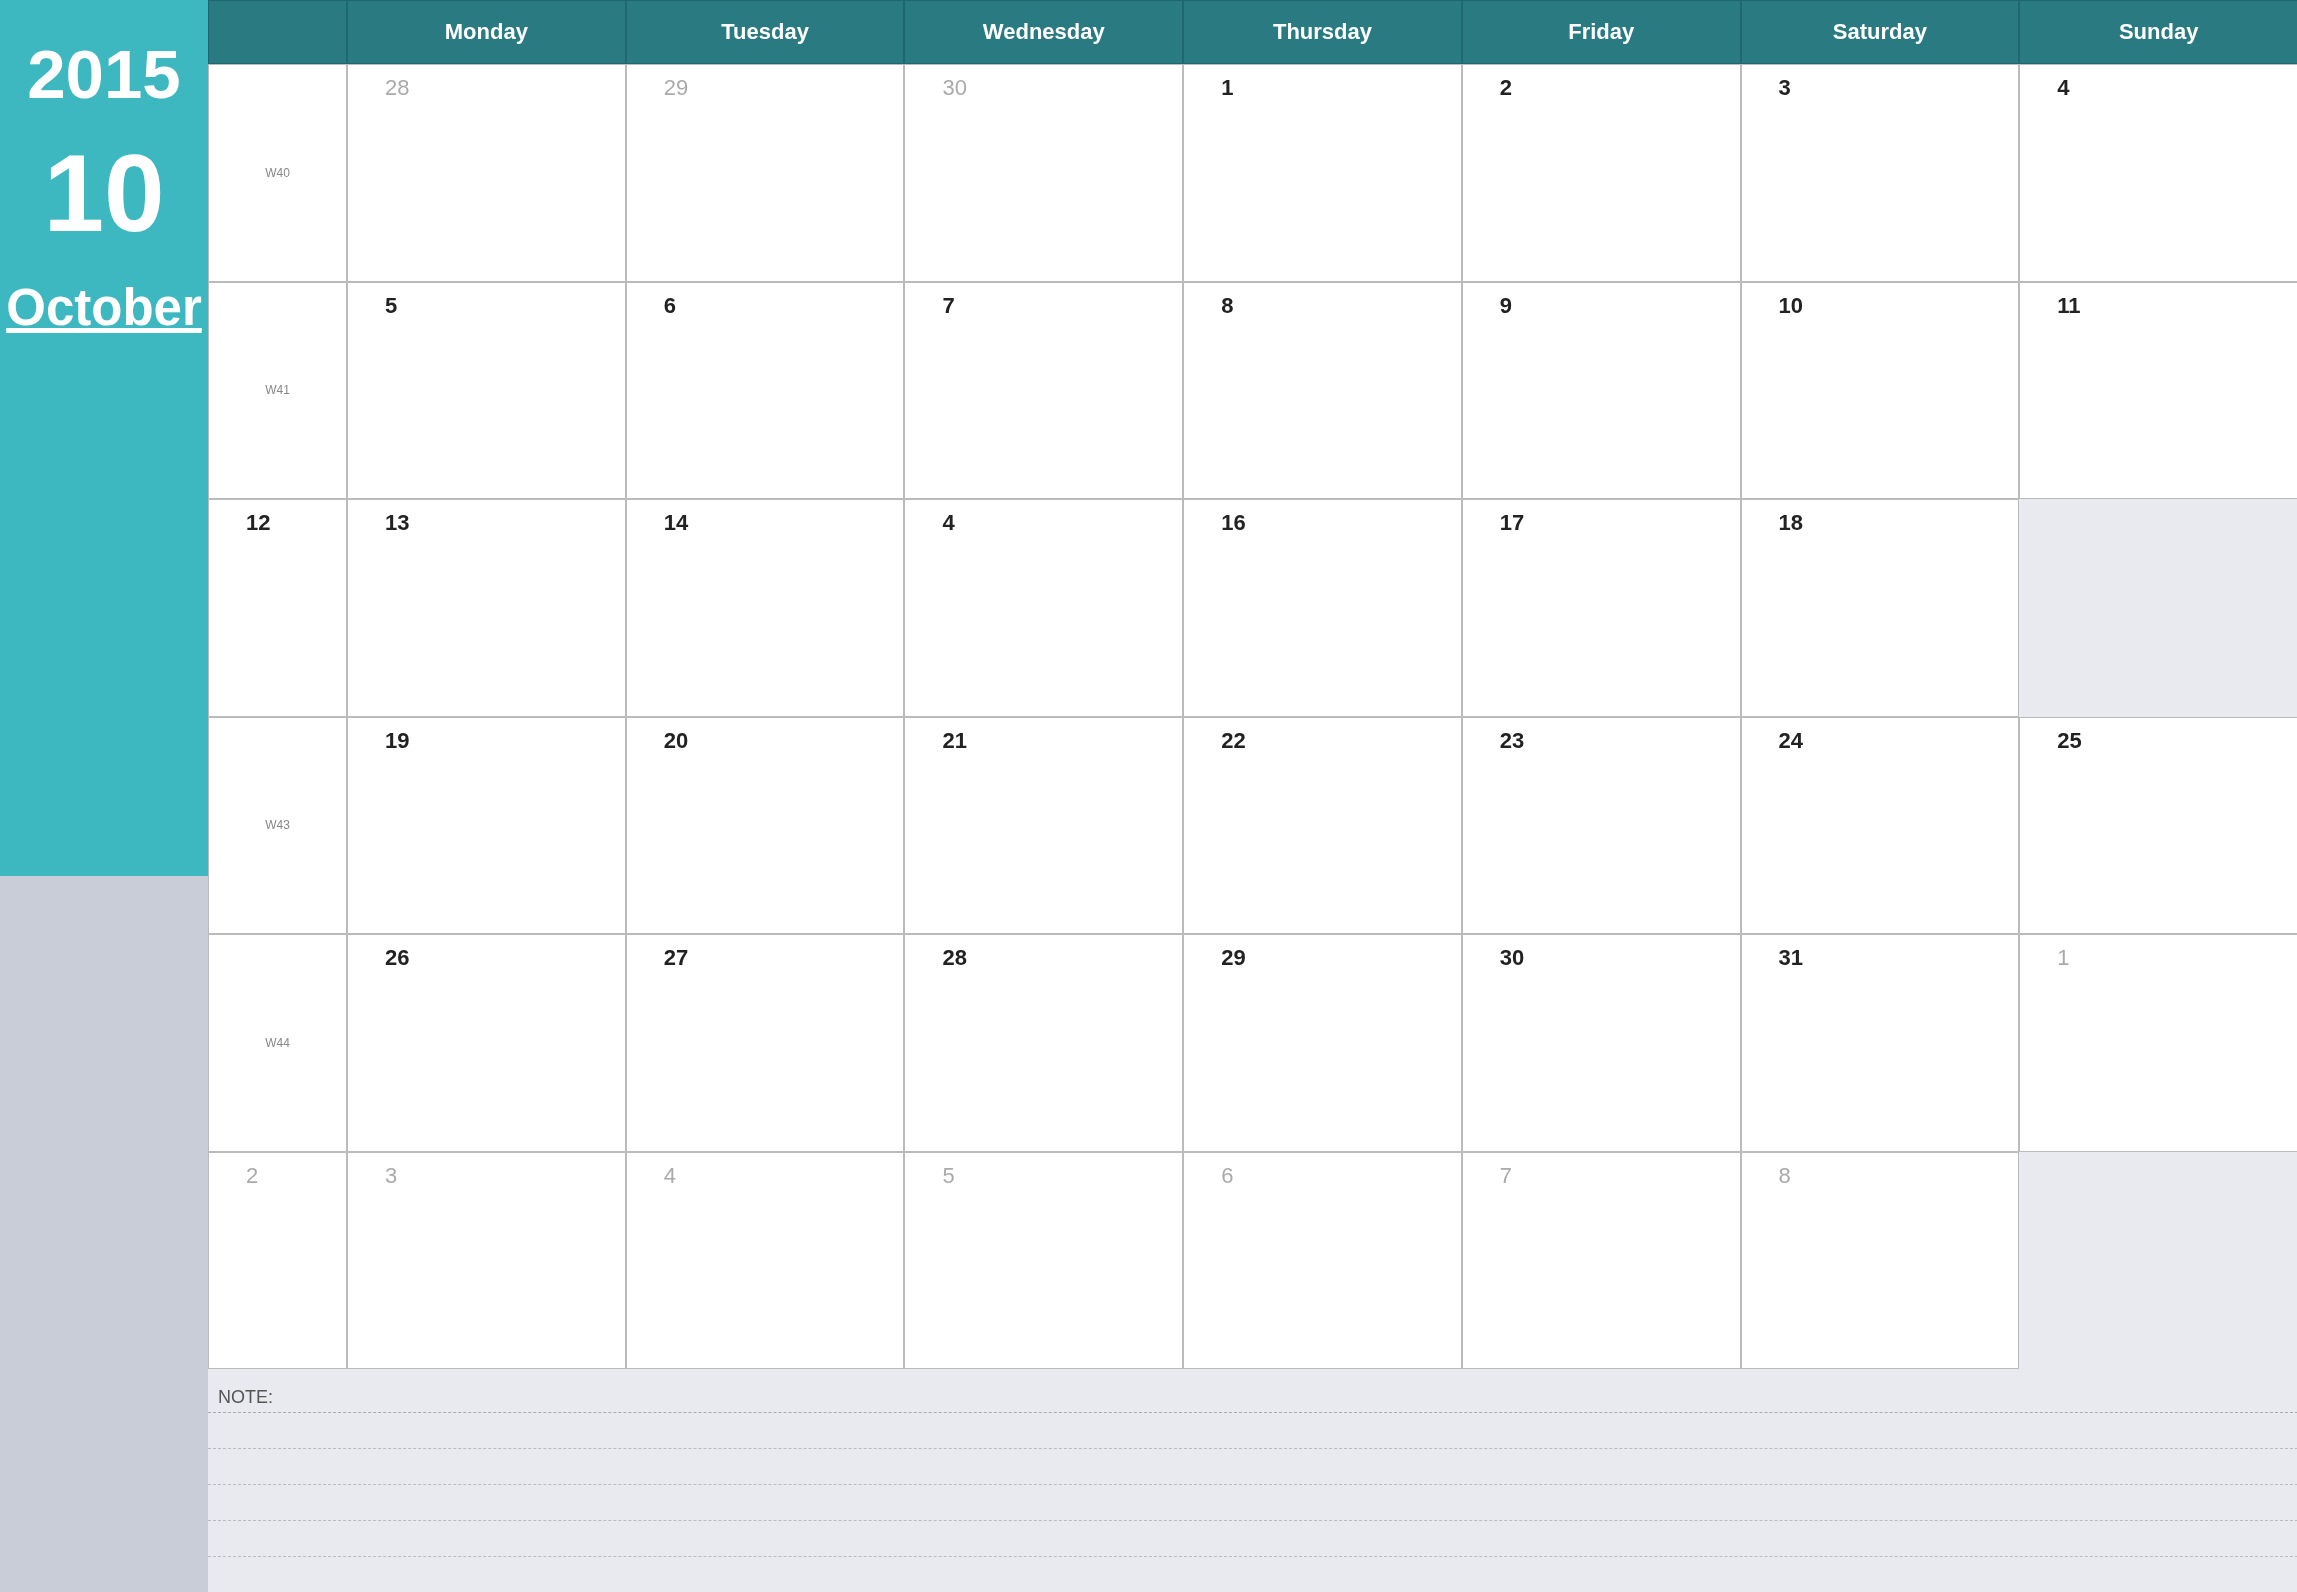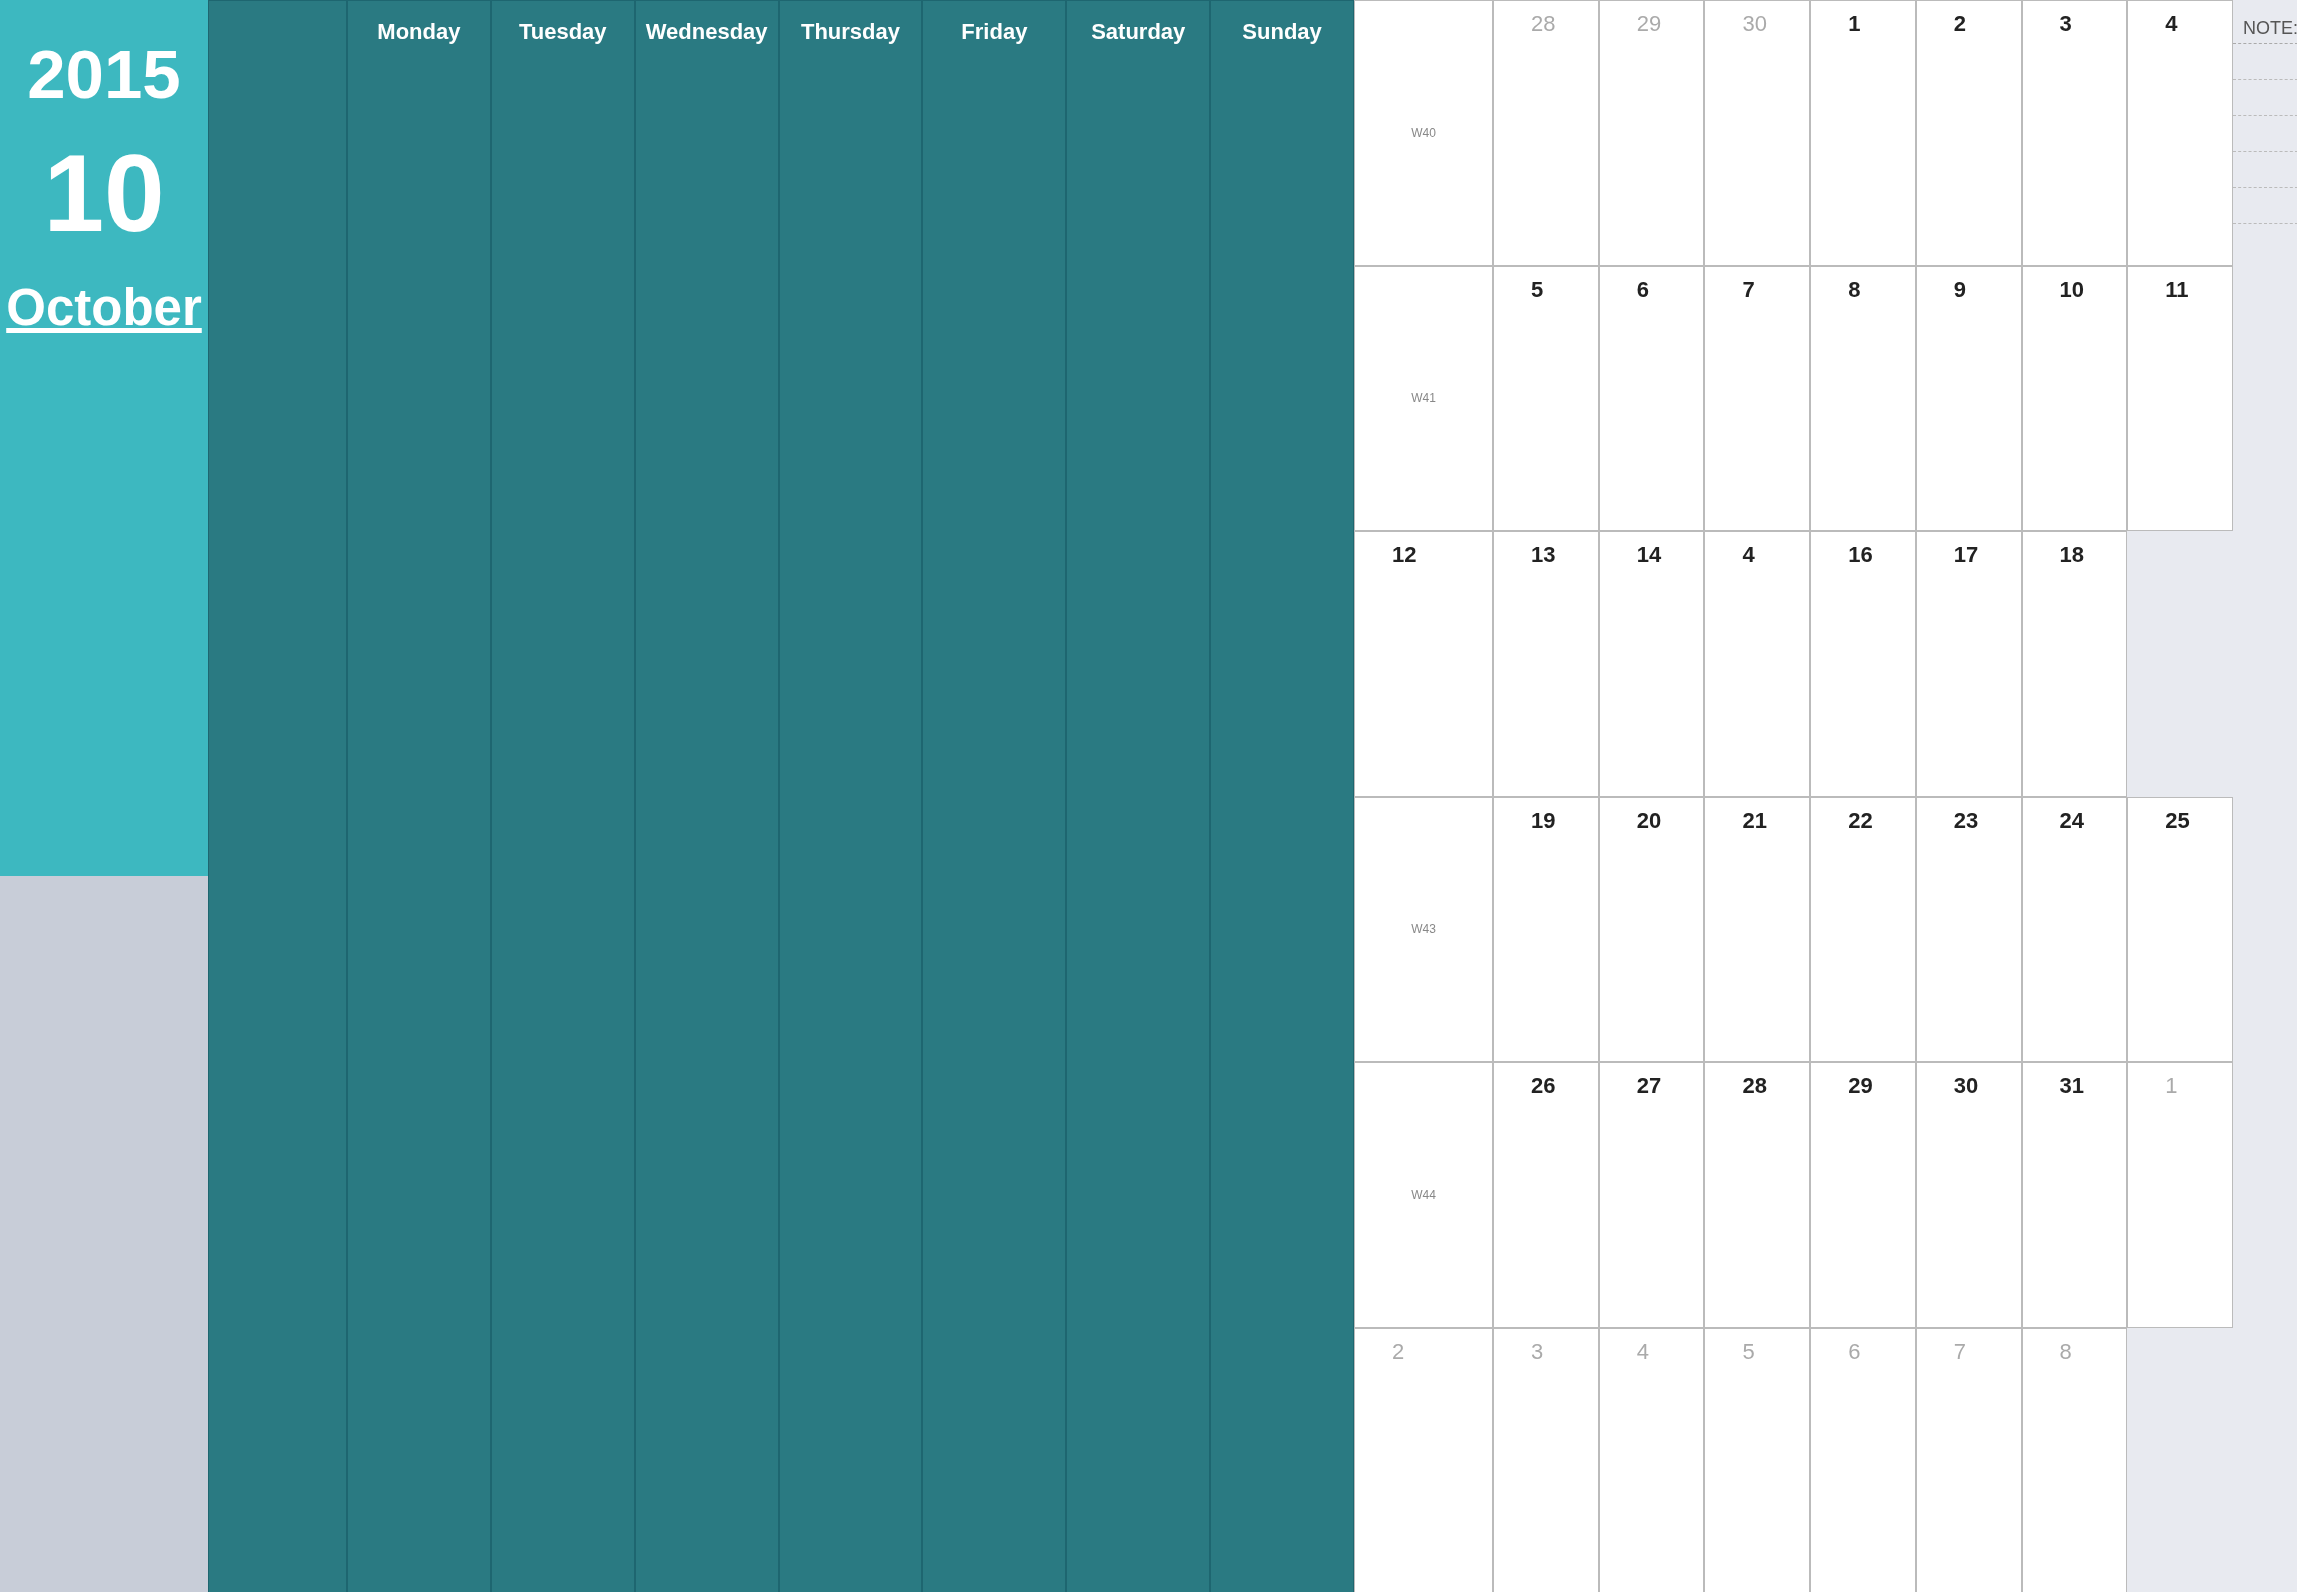--- a/index.html
+++ b/index.html
@@ -51,21 +51,21 @@
       font-weight: 700;
       color: #fff;
       margin-top: 10px;
       text-decoration: underline;
     }
 
     
     .calendar-main {
       flex: 1;
       display: flex;
-      flex-direction: row;
+      flex-direction: column;
       padding: 0;
     }
 
     
     .calendar-header {
       display: grid;
       grid-template-columns: 139px repeat(7, 1fr);
       background: transparent;
     }
 

